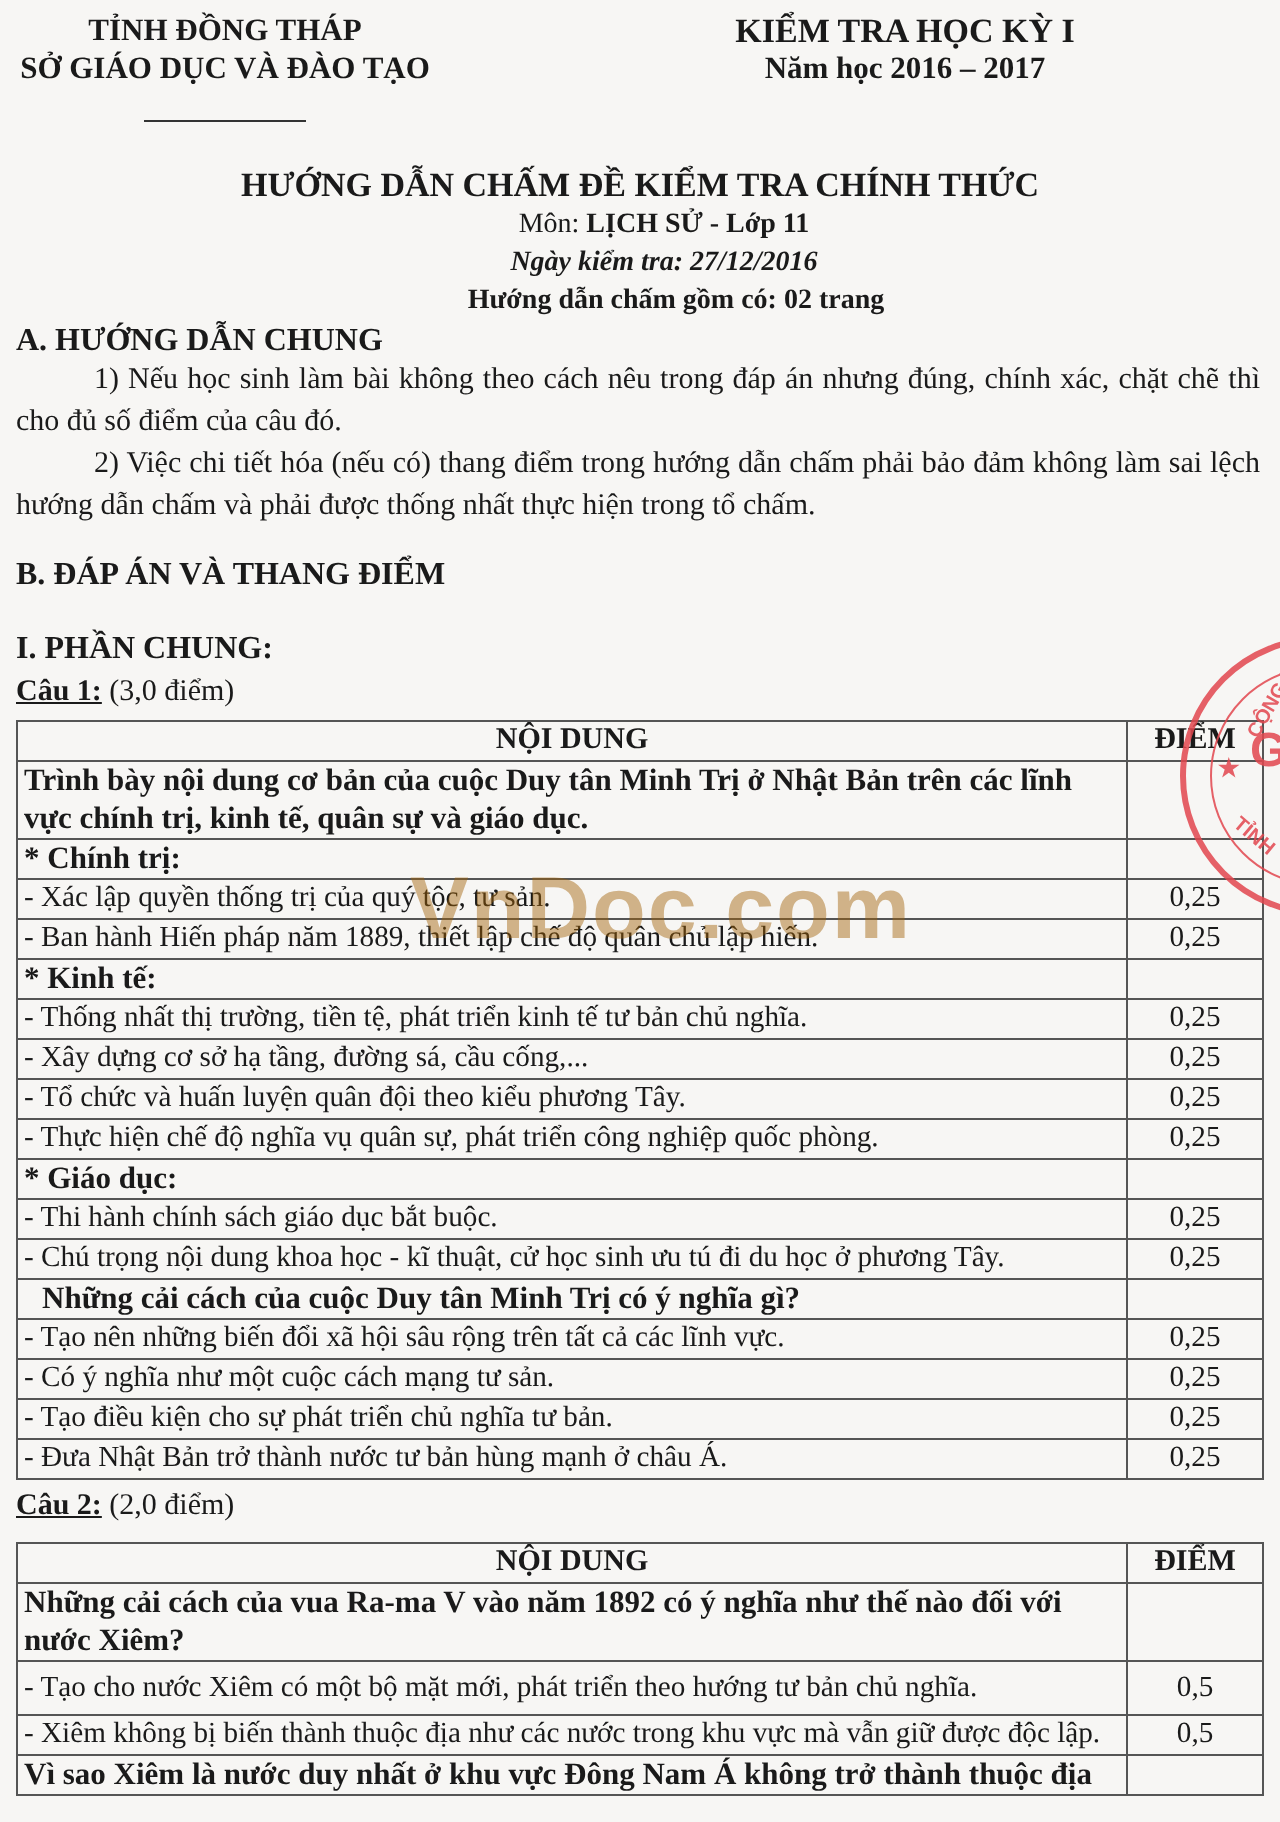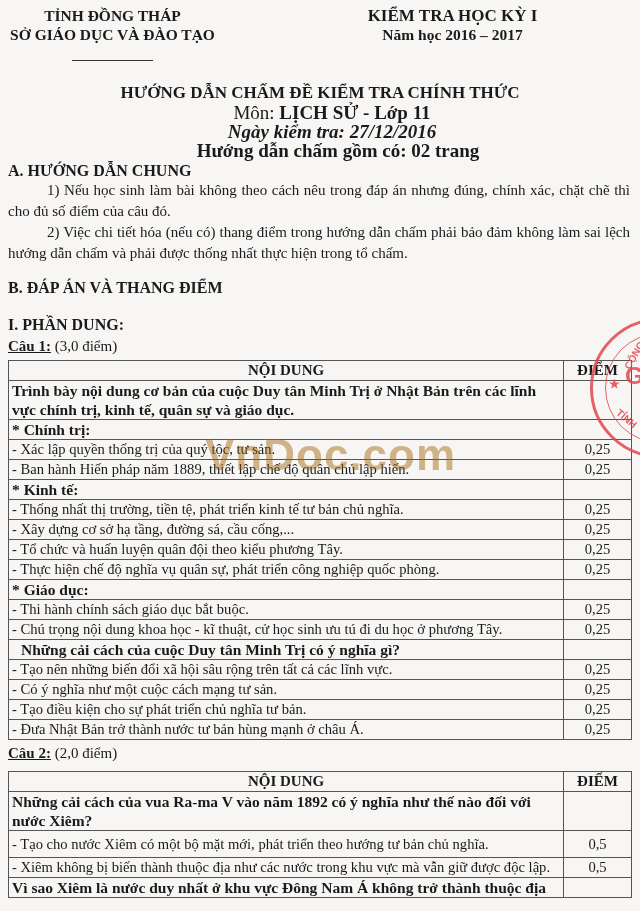--- a/index.html
+++ b/index.html
@@ -7,21 +7,21 @@
     width: 640px; height: 911px; overflow: hidden; position: relative;
     background: #f7f6f4;
     font-family: "Liberation Serif", "DejaVu Serif", serif;
     color: #1a1a1a;
   }
   .abs { position: absolute; }
   .hdr { font-weight: bold; text-align: center; font-size: 15.5px; line-height: 19px; }
   .rule { position: absolute; height: 1px; background: #333; }
   .center { text-align: center; }
   .title { font-weight: bold; font-size: 17px; }
-  .sub { font-size: 19px; line-height: 19px; padding-left: 24px; }
+  .sub { font-size: 14px; line-height: 19px; padding-left: 24px; }
   .bold { font-weight: bold; margin-left: 12px; }
   .ital { font-style: italic; font-weight: bold; }
   .sec { font-weight: bold; font-size: 16px; }
   .para { font-size: 15px; line-height: 21px; text-align: justify; }
   .indent { text-indent: 39px; }
   .q { font-size: 15px; }
   .q u { font-weight: bold; }
   table.grid { position: absolute; border-collapse: collapse; font-size: 14.6px; }
   table.grid td { border: 1.3px solid #555; padding: 0 3px; vertical-align: middle; line-height: 19px; }
   table.grid td.pt { text-align: center; }
@@ -50,21 +50,21 @@
   <div class="sub"><span>Môn: </span><b>LỊCH SỬ - Lớp 11</b></div>
   <div class="sub ital">Ngày kiểm tra: 27/12/2016</div>
   <div class="sub bold">Hướng dẫn chấm gồm có: 02 trang</div>
 </div>
 
 <div class="abs sec" style="left:8px;top:162px;">A. HƯỚNG DẪN CHUNG</div>
 <div class="abs para indent" style="left:8px;top:180px;width:622px;">1) Nếu học sinh làm bài không theo cách nêu trong đáp án nhưng đúng, chính xác, chặt chẽ thì cho đủ số điểm của câu đó.</div>
 <div class="abs para indent" style="left:8px;top:222px;width:622px;">2) Việc chi tiết hóa (nếu có) thang điểm trong hướng dẫn chấm phải bảo đảm không làm sai lệch hướng dẫn chấm và phải được thống nhất thực hiện trong tổ chấm.</div>
 
 <div class="abs sec" style="left:8px;top:279px;">B. ĐÁP ÁN VÀ THANG ĐIỂM</div>
-<div class="abs sec" style="left:8px;top:316px;">I. PHẦN DUNG:</div>
+<div class="abs sec" style="left:8px;top:316px;">I. PHẦN CHUNG:</div>
 
 <div class="abs q" style="left:8px;top:338px;"><u>Câu 1:</u><span> (3,0 điểm)</span></div>
 
 <table class="grid" style="left:8px;top:360px;width:624px;">
   <colgroup>
       <col style="width:556px">
       <col style="width:68px">
     </colgroup>
   <tbody>
       <tr class="h">

